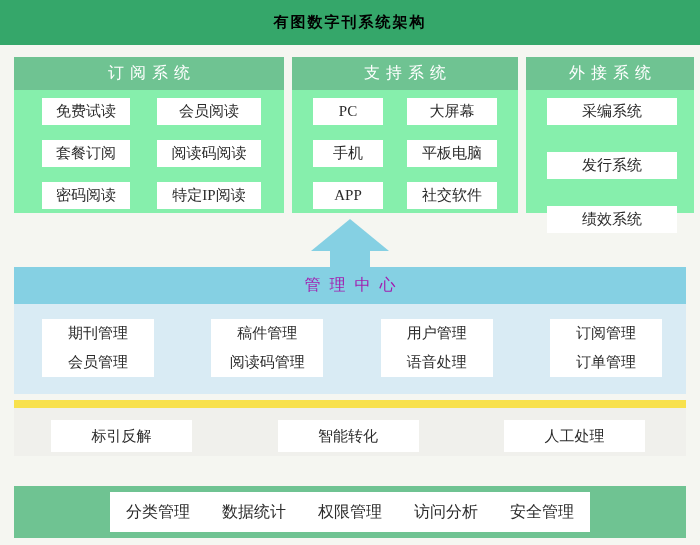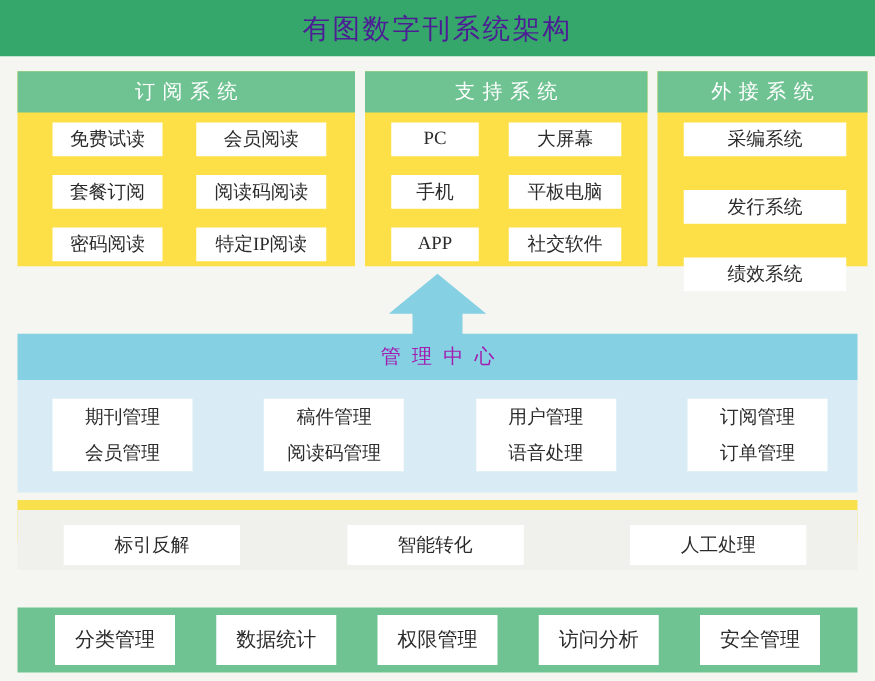--- a/index.html
+++ b/index.html
@@ -15,27 +15,27 @@
   }
 
   
   .title-bar {
     position: absolute; top: 0; left: 0;
     width: 700px; height: 45px;
     background: #35a76a;
     display: flex; align-items: center; justify-content: center;
   }
   .title-bar h1 {
-    color: #4c1d95; font-size: 22px; font-weight: normal; letter-spacing: 2px;
+    color: #000000; font-size: 15px; font-weight: bold; letter-spacing: 2px;
   }
 
   
   .panel {
     position: absolute; top: 57px; height: 156px;
-    background: #fde047;
+    background: #86efac;
   }
   .panel-a { left: 14px;  width: 270px; }
   .panel-b { left: 292px; width: 226px; }
   .panel-c { left: 526px; width: 168px; text-align: center; }
 
   .panel-header {
     height: 33px;
     background: #6fc392;
     color: #ffffff;
     font-size: 16px;
@@ -101,21 +101,21 @@
     display: flex; justify-content: space-between;
     padding: 12px 41px 0 37px;
   }
   .area-res .box { width: 141px; height: 32px; }
 
   
   .band-bottom {
     position: absolute; top: 486px; left: 14px;
     width: 672px; height: 52px;
     background: #6fc392;
-    display: flex; justify-content: space-between;
+    display: flex; justify-content: center;
     padding: 6px 30px 0 30px;
   }
   .band-bottom .box { width: 96px; height: 40px; font-size: 16px; }
 </style>
 </head>
 <body>
 
 <div class="canvas">
 
   <header class="title-bar">

